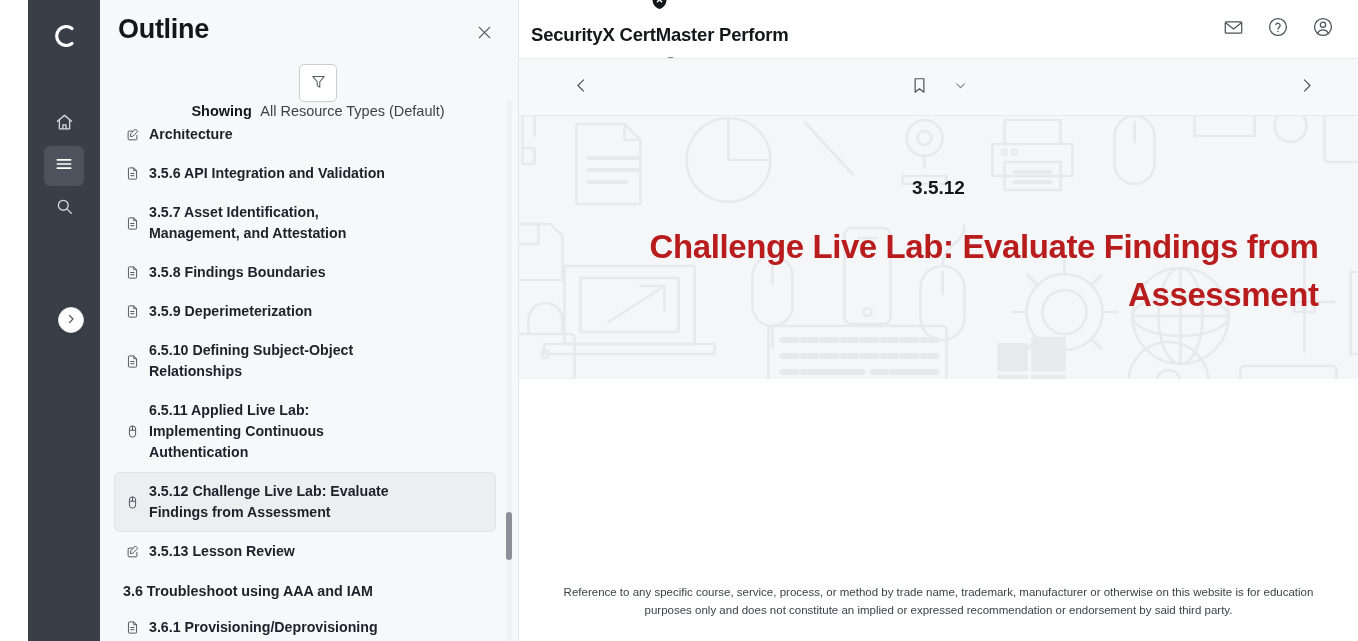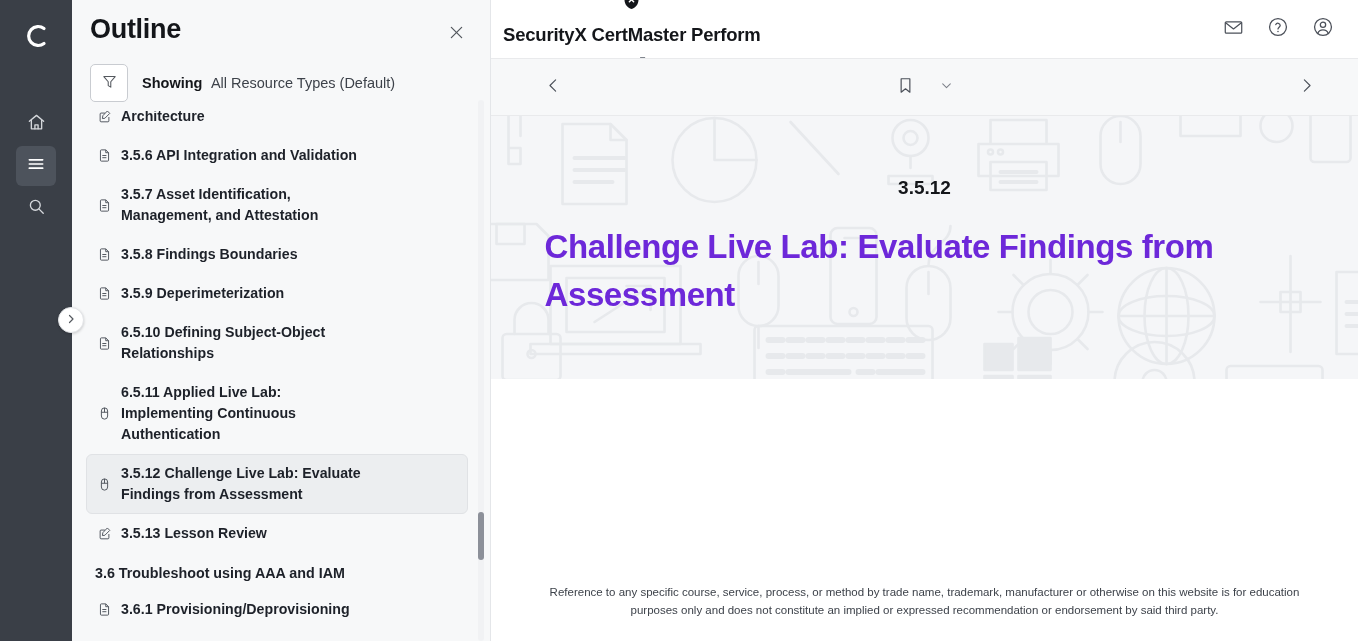--- a/index.html
+++ b/index.html
@@ -3,21 +3,21 @@
 <meta charset="utf-8">
 <title>SecurityX CertMaster Perform</title>
 <style>
   * { box-sizing: border-box; margin: 0; padding: 0; }
   html, body {
     width: 1358px; height: 641px;
     font-family: "Liberation Sans", sans-serif;
     background: #ffffff;
     overflow: hidden;
   }
-  .app { position: relative; width: 1358px; height: 641px; display: flex; }
+  .app { position: relative; width: 1358px; height: 641px; display: flex; padding-left: 28px; }
 
   
   .rail {
     width: 72px; height: 641px; flex: 0 0 72px;
     background: #3a3f47;
     display: flex; flex-direction: column; align-items: center;
     padding-top: 14px;
   }
   .rail-logo {
     width: 44px; height: 44px;
@@ -58,21 +58,21 @@
     font-size: 27px; font-weight: bold; color: #14161a;
     letter-spacing: -0.3px;
   }
   .close-btn {
     width: 28px; height: 28px; margin-top: 6px;
     display: flex; align-items: center; justify-content: center;
     cursor: pointer;
   }
   .filter-row {
     display: flex; align-items: center;
-    padding: 16px 0 0 18px; gap: 14px;
+    padding: 16px 0 0 18px;  flex-direction: column;
   }
   .filter-btn {
     width: 38px; height: 38px;
     border: 1px solid #c9ccd1; border-radius: 5px;
     background: #ffffff;
     display: flex; align-items: center; justify-content: center;
     cursor: pointer; flex: 0 0 38px;
   }
   .showing-label { font-size: 14.5px; font-weight: bold; color: #14161a; }
   .showing-value { font-size: 14.5px; color: #3d424a; margin-left: 4px; }
@@ -164,22 +164,22 @@
     display: flex; flex-direction: column; align-items: center; justify-content: center;
   }
   .hero-pattern { position: absolute; inset: 0; width: 100%; height: 100%; }
   .hero-num {
     position: relative; z-index: 2;
     font-size: 19px; font-weight: bold; color: #14161a;
     margin-bottom: 24px;
   }
   .hero-title {
     position: relative; z-index: 2;
-    font-size: 33px; font-weight: bold; color: #6d28d9;
-    text-align: left; line-height: 48px;
+    font-size: 33px; font-weight: bold; color: #b91c1c;
+    text-align: right; line-height: 48px;
     max-width: 760px; letter-spacing: -0.4px;
   }
 
   .content-body { flex: 1; background: #ffffff; position: relative; }
 
   .disclaimer {
     position: absolute; bottom: 22px; left: 0; right: 0;
     text-align: center;
     font-size: 11.5px; color: #3d424a;
     line-height: 18px;

